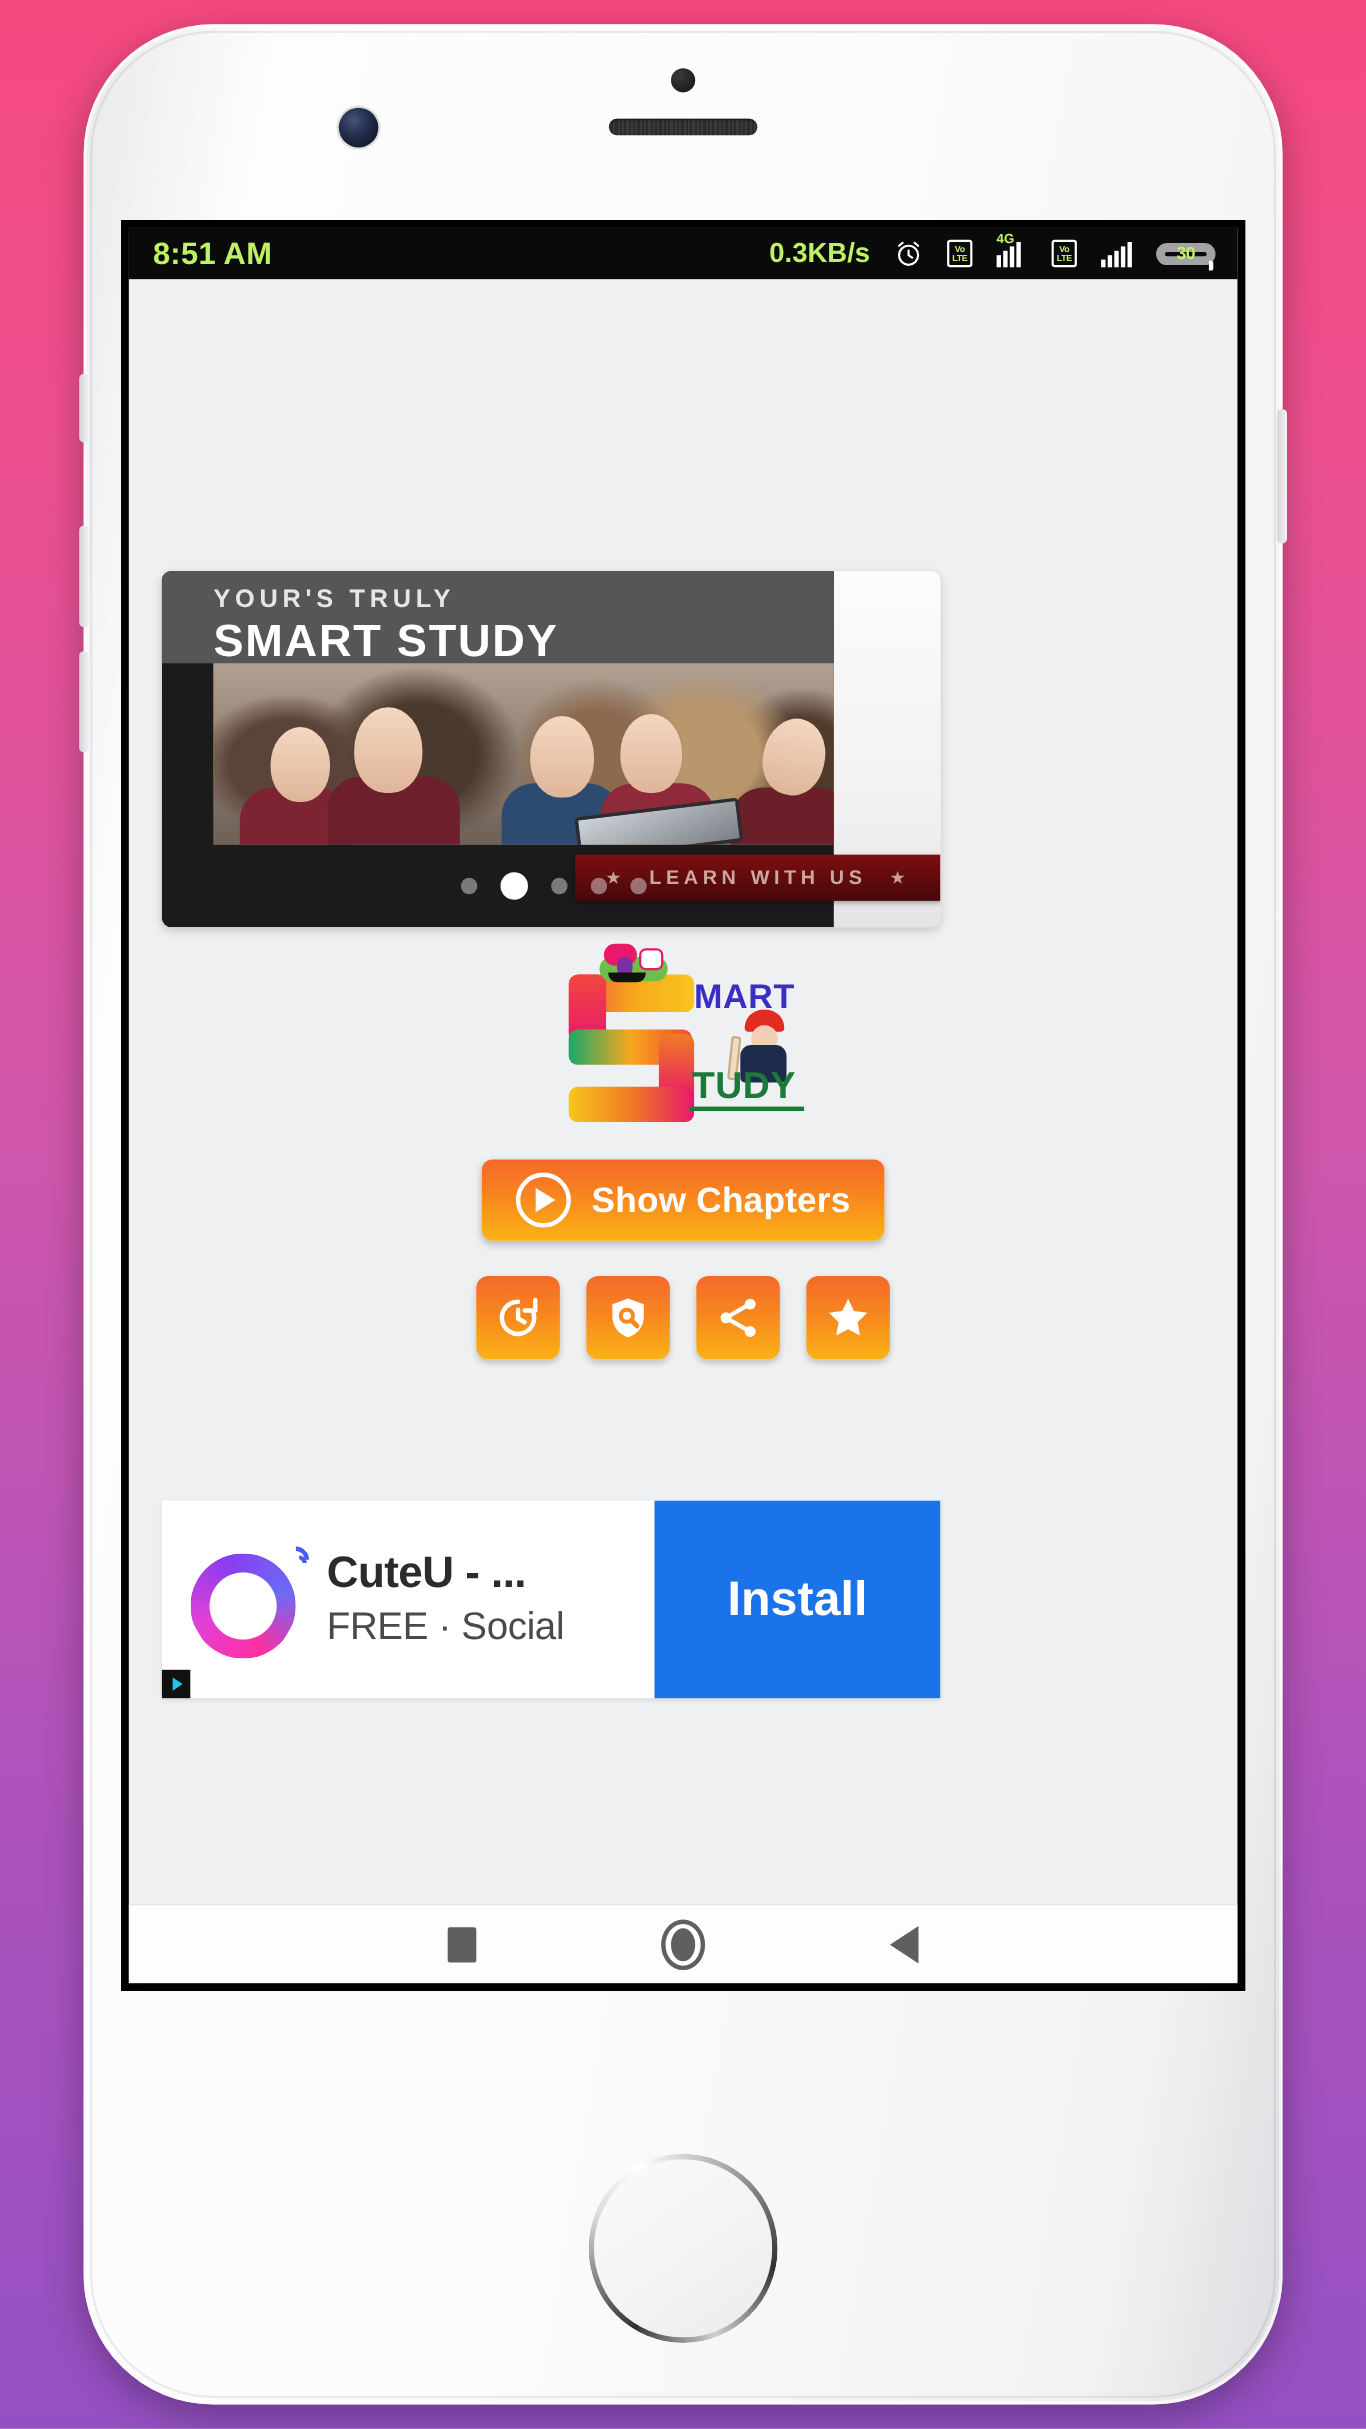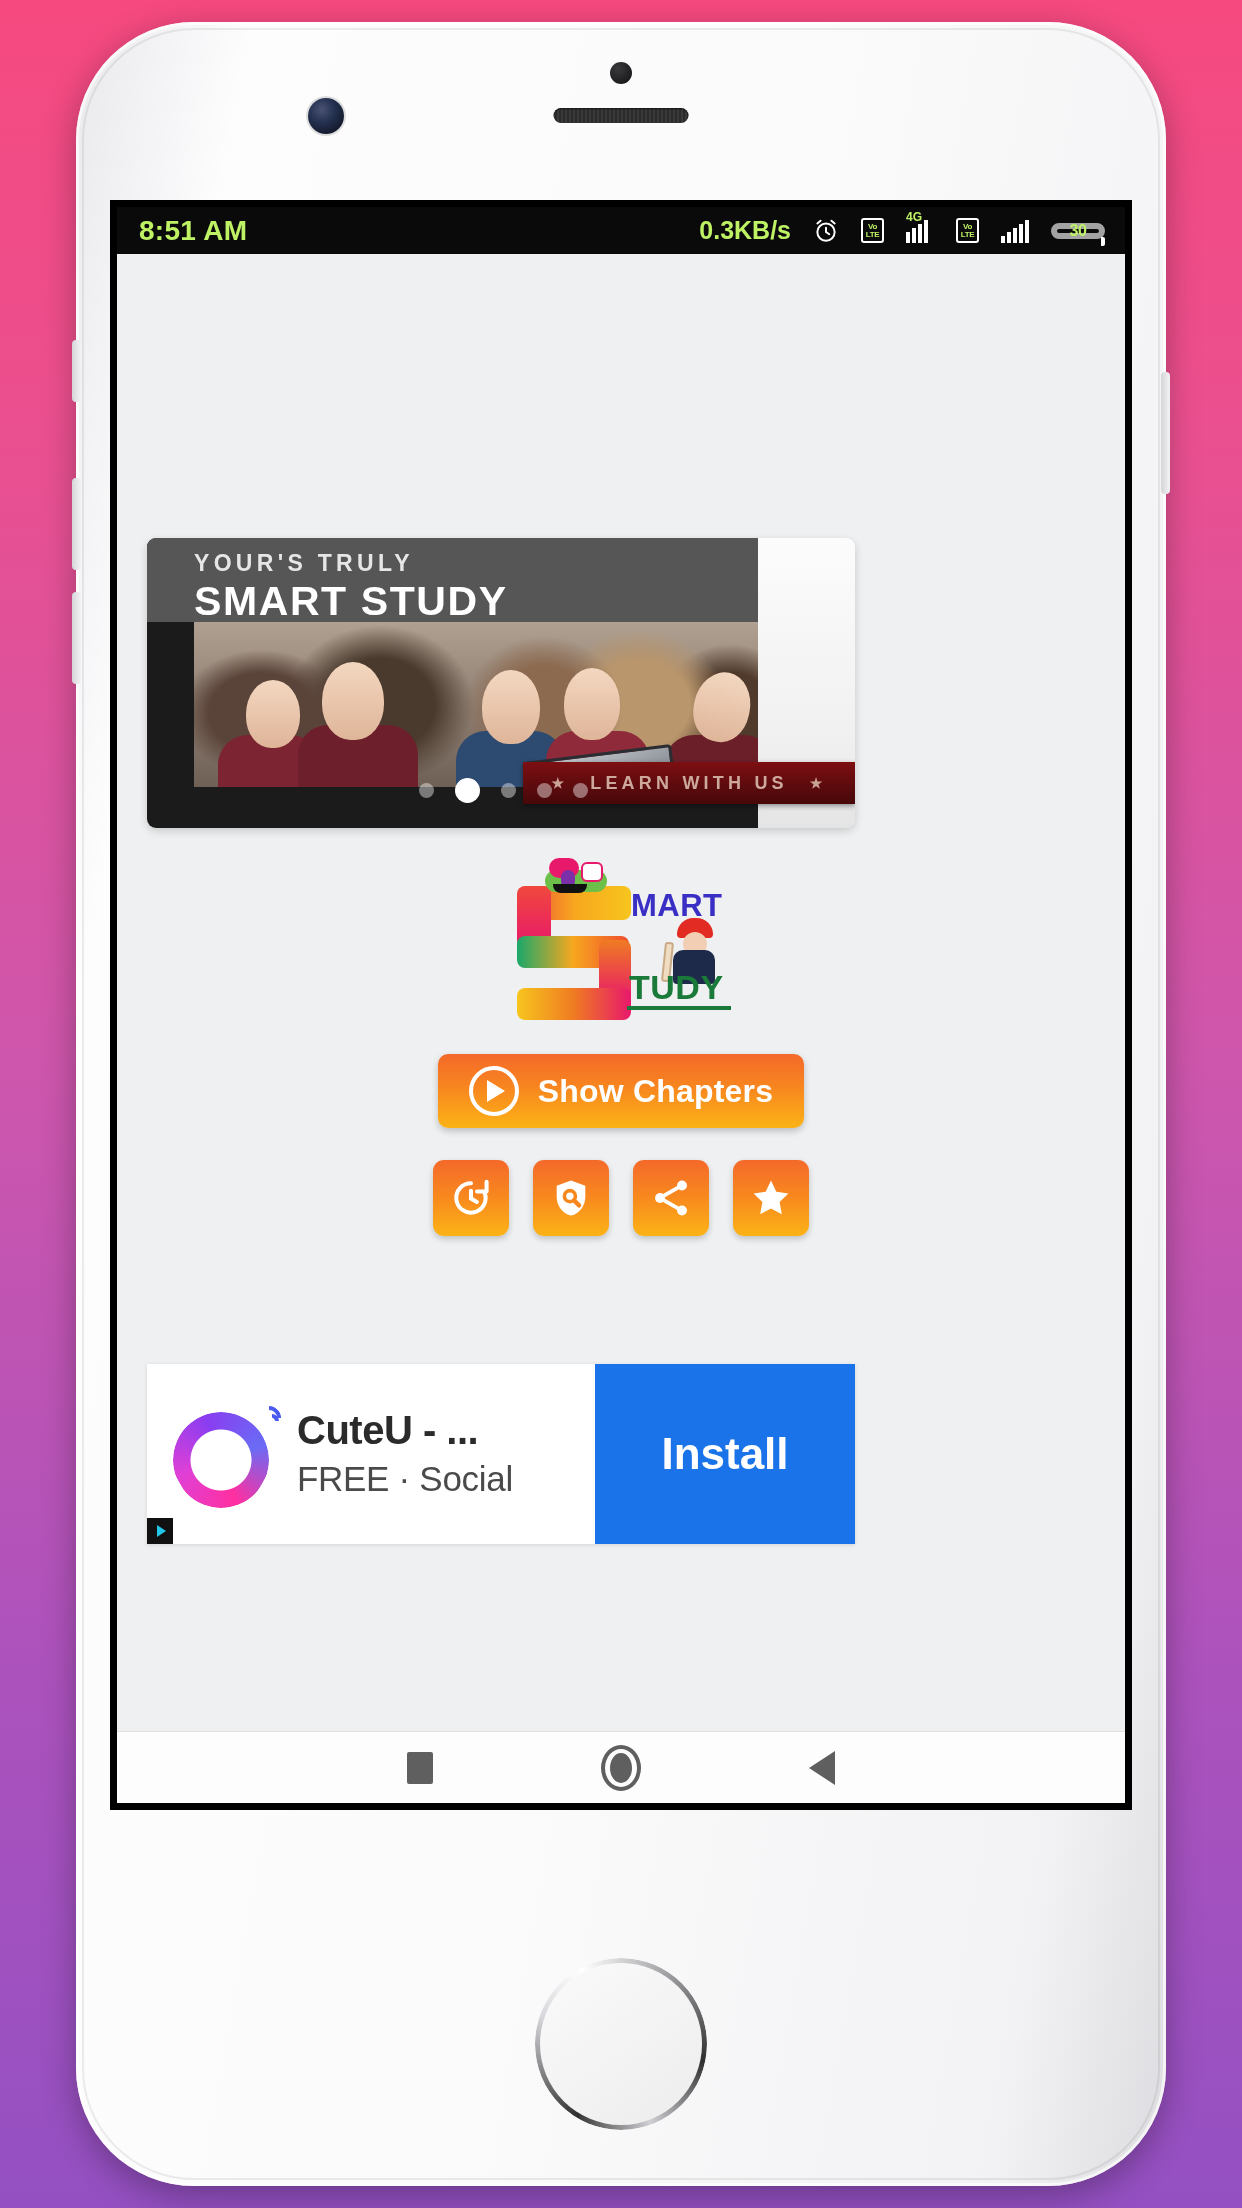--- a/index.html
+++ b/index.html
@@ -77,32 +77,32 @@
     width:23px; height:25px; border:2px solid #fff; border-radius:3px;
     display:flex; flex-direction:column; align-items:center; justify-content:center;
     font-size:8px; font-weight:bold; line-height:8px; letter-spacing:-.3px;
   }
   .sig { display:flex; align-items:flex-end; gap:2px; height:24px; position:relative; }
   .sig i { display:block; width:4px; background:#fff; }
   .sig i:nth-child(1){height:7px}.sig i:nth-child(2){height:11px}
   .sig i:nth-child(3){height:15px}.sig i:nth-child(4){height:19px}.sig i:nth-child(5){height:23px}
   .g4 { position:absolute; top:-9px; left:0; font-size:12px; font-weight:bold; }
   .battery {
-    width:54px; height:15px; border:6px solid #a3a3a3; border-radius:13px;
+    width:54px; height:15px; border:8px solid #a3a3a3; border-radius:13px;
     position:relative; display:flex; align-items:center; padding:2px;
   }
   .battery::after { content:""; position:absolute; right:-6px; top:8px; width:4px; height:9px; background:#fff; border-radius:0 2px 2px 0; }
   .battery .fill { position:absolute; right:2px; top:2px; bottom:2px; width:17px; background:#f5a623; border-radius:10px; }
   .battery .lvl { position:relative; z-index:2; width:100%; text-align:center; font-size:16px; font-weight:bold; letter-spacing:-.5px; }
 
   
   .app-body { flex:1 1 auto; position:relative; background:#eff0f1; }
 
   .carousel {
-    position:absolute; left:30px; top:284px; width:708px; height:290px;
+    position:absolute; left:30px; top:265px; width:708px; height:324px;
     background:linear-gradient(180deg,#fcfcfc 0%,#f0f0f0 70%,#e4e4e4 100%);
     border-radius:9px; box-shadow:0 3px 9px rgba(0,0,0,.17); overflow:hidden;
   }
   .slide { position:absolute; left:0; top:0; width:611px; height:100%; background:#1b1b1b; }
   .slide-head { position:absolute; left:0; top:0; width:100%; height:84px; background:#565656; padding:12px 0 0 47px; }
   .slide-sub { color:#e6e6e6; font-size:23px; letter-spacing:4.3px; font-weight:bold; }
   .slide-title { color:#fff; font-size:41px; font-weight:bold; letter-spacing:1.6px; margin-top:1px; }
   .photo {
     position:absolute; left:47px; top:84px; width:564px; height:165px; overflow:hidden;
     background:linear-gradient(180deg,#a69286 0%,#8e7b6f 45%,#6d5c52 100%);

